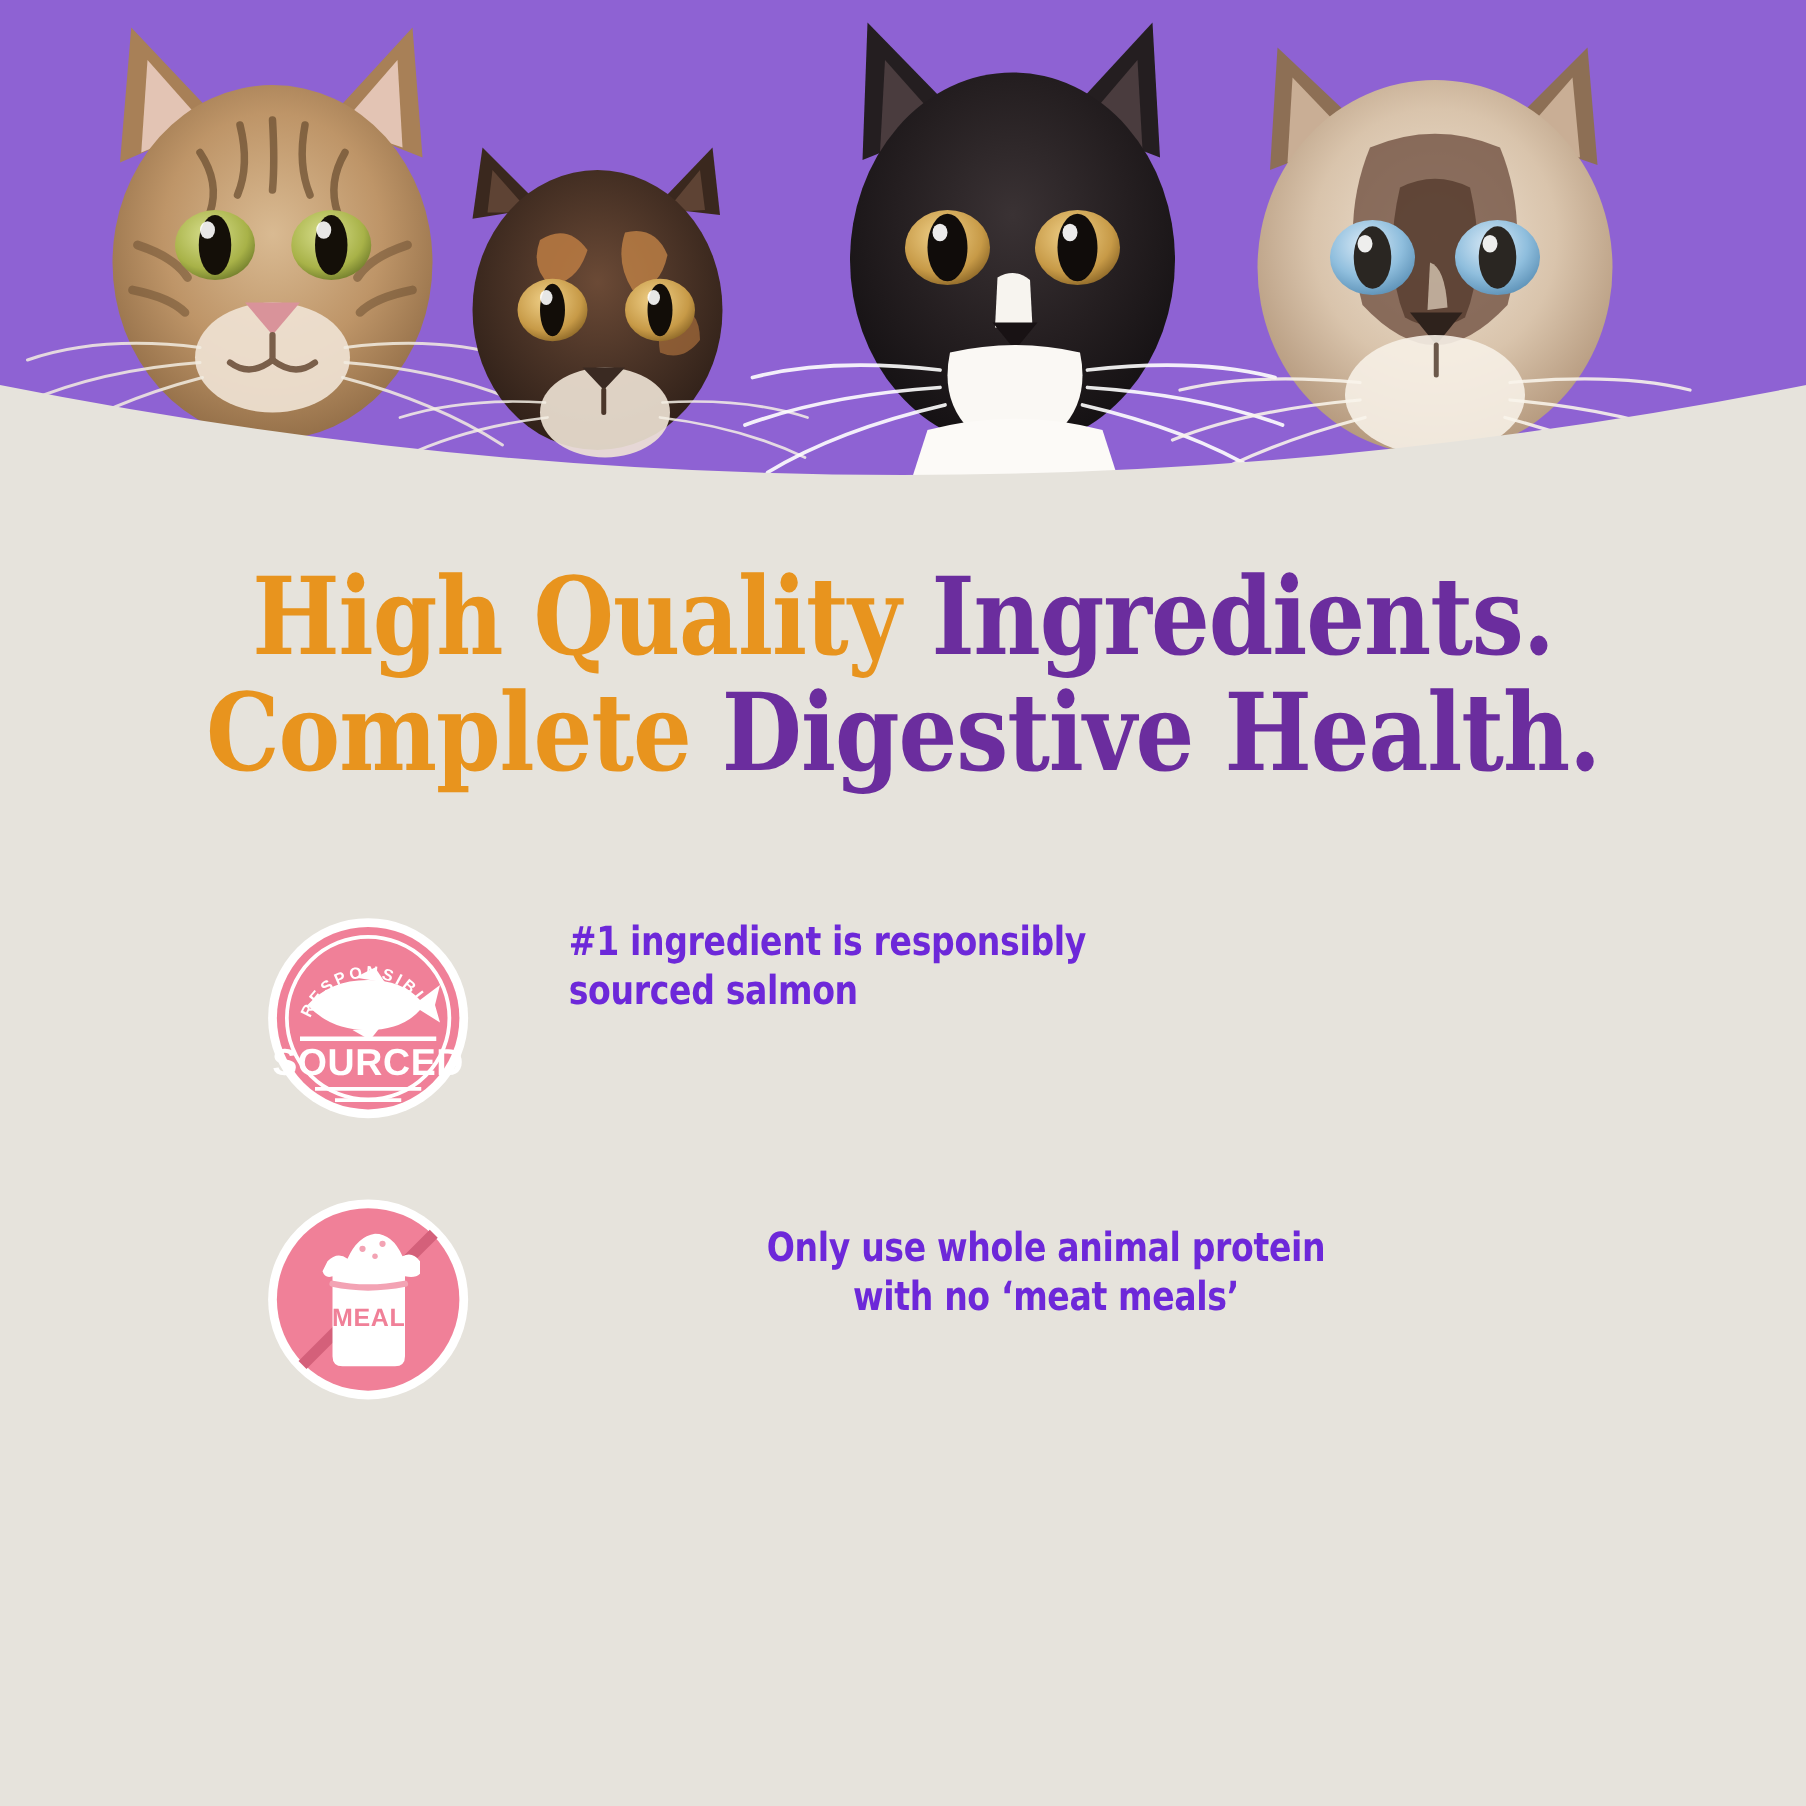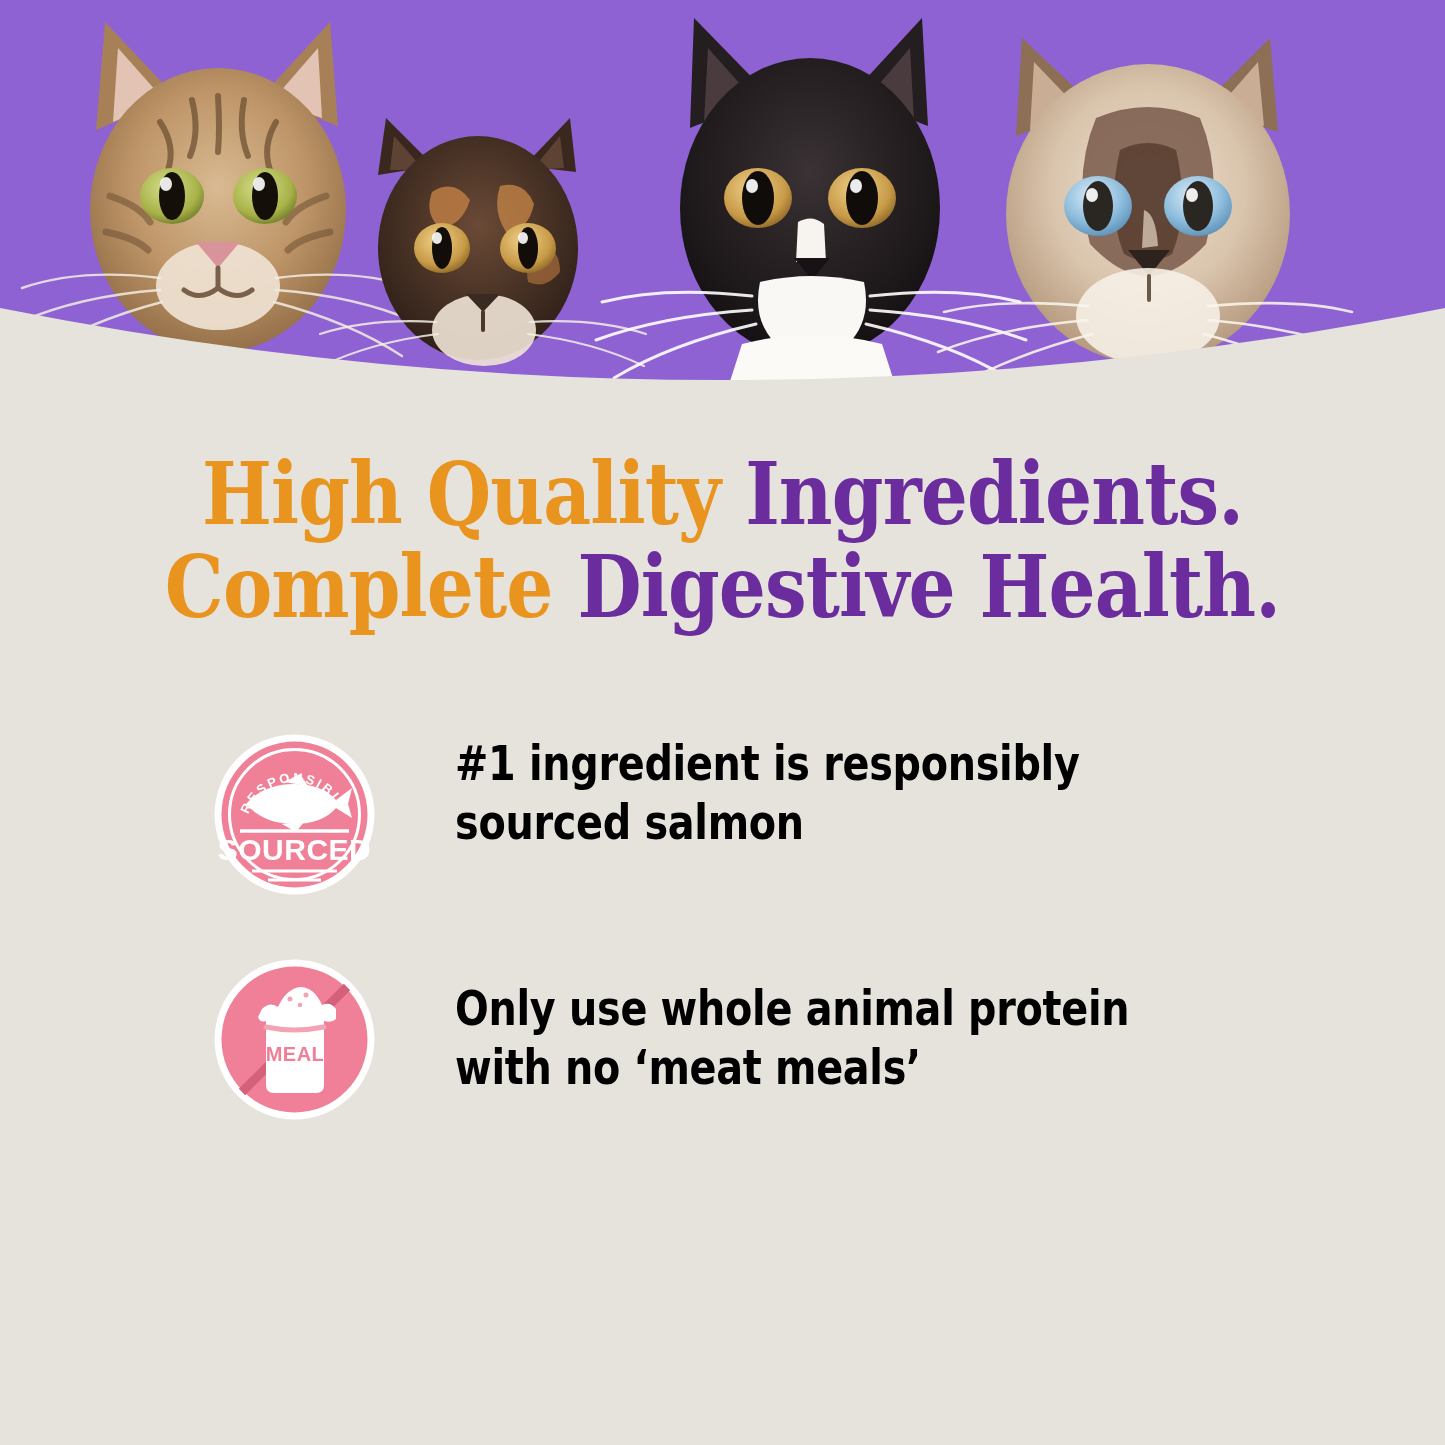--- a/index.html
+++ b/index.html
@@ -70,29 +70,29 @@
     left: 0;
     top: 10px;
     width: 165px;
     height: 165px;
   }
   .feature-text {
     position: absolute;
     left: 243px;
     top: 12px;
     width: 830px;
-    color: #000000;
+    color: #6d28d9;
     font-family: "DejaVu Sans Condensed", "Liberation Sans Narrow", "Liberation Sans", sans-serif;
     font-weight: bold;
-    font-size: 48px;
+    font-size: 32px;
     line-height: 1.22;
     letter-spacing: -0.3px;
   }
   .feature-text .tl { display: block; transform: scaleX(0.92); transform-origin: left center; }
-  .feature-row[data-row="2"] .feature-text { top: 32px; }
+  .feature-row[data-row="2"] .feature-text { top: 32px; text-align: center; }
   .feature-row[data-row="3"] .feature-text { top: 36px; }
 </style>
 </head>
 <body>
 
 <div id="page">
 
   <div class="header-band">
     <div class="header-bg"></div>
 

